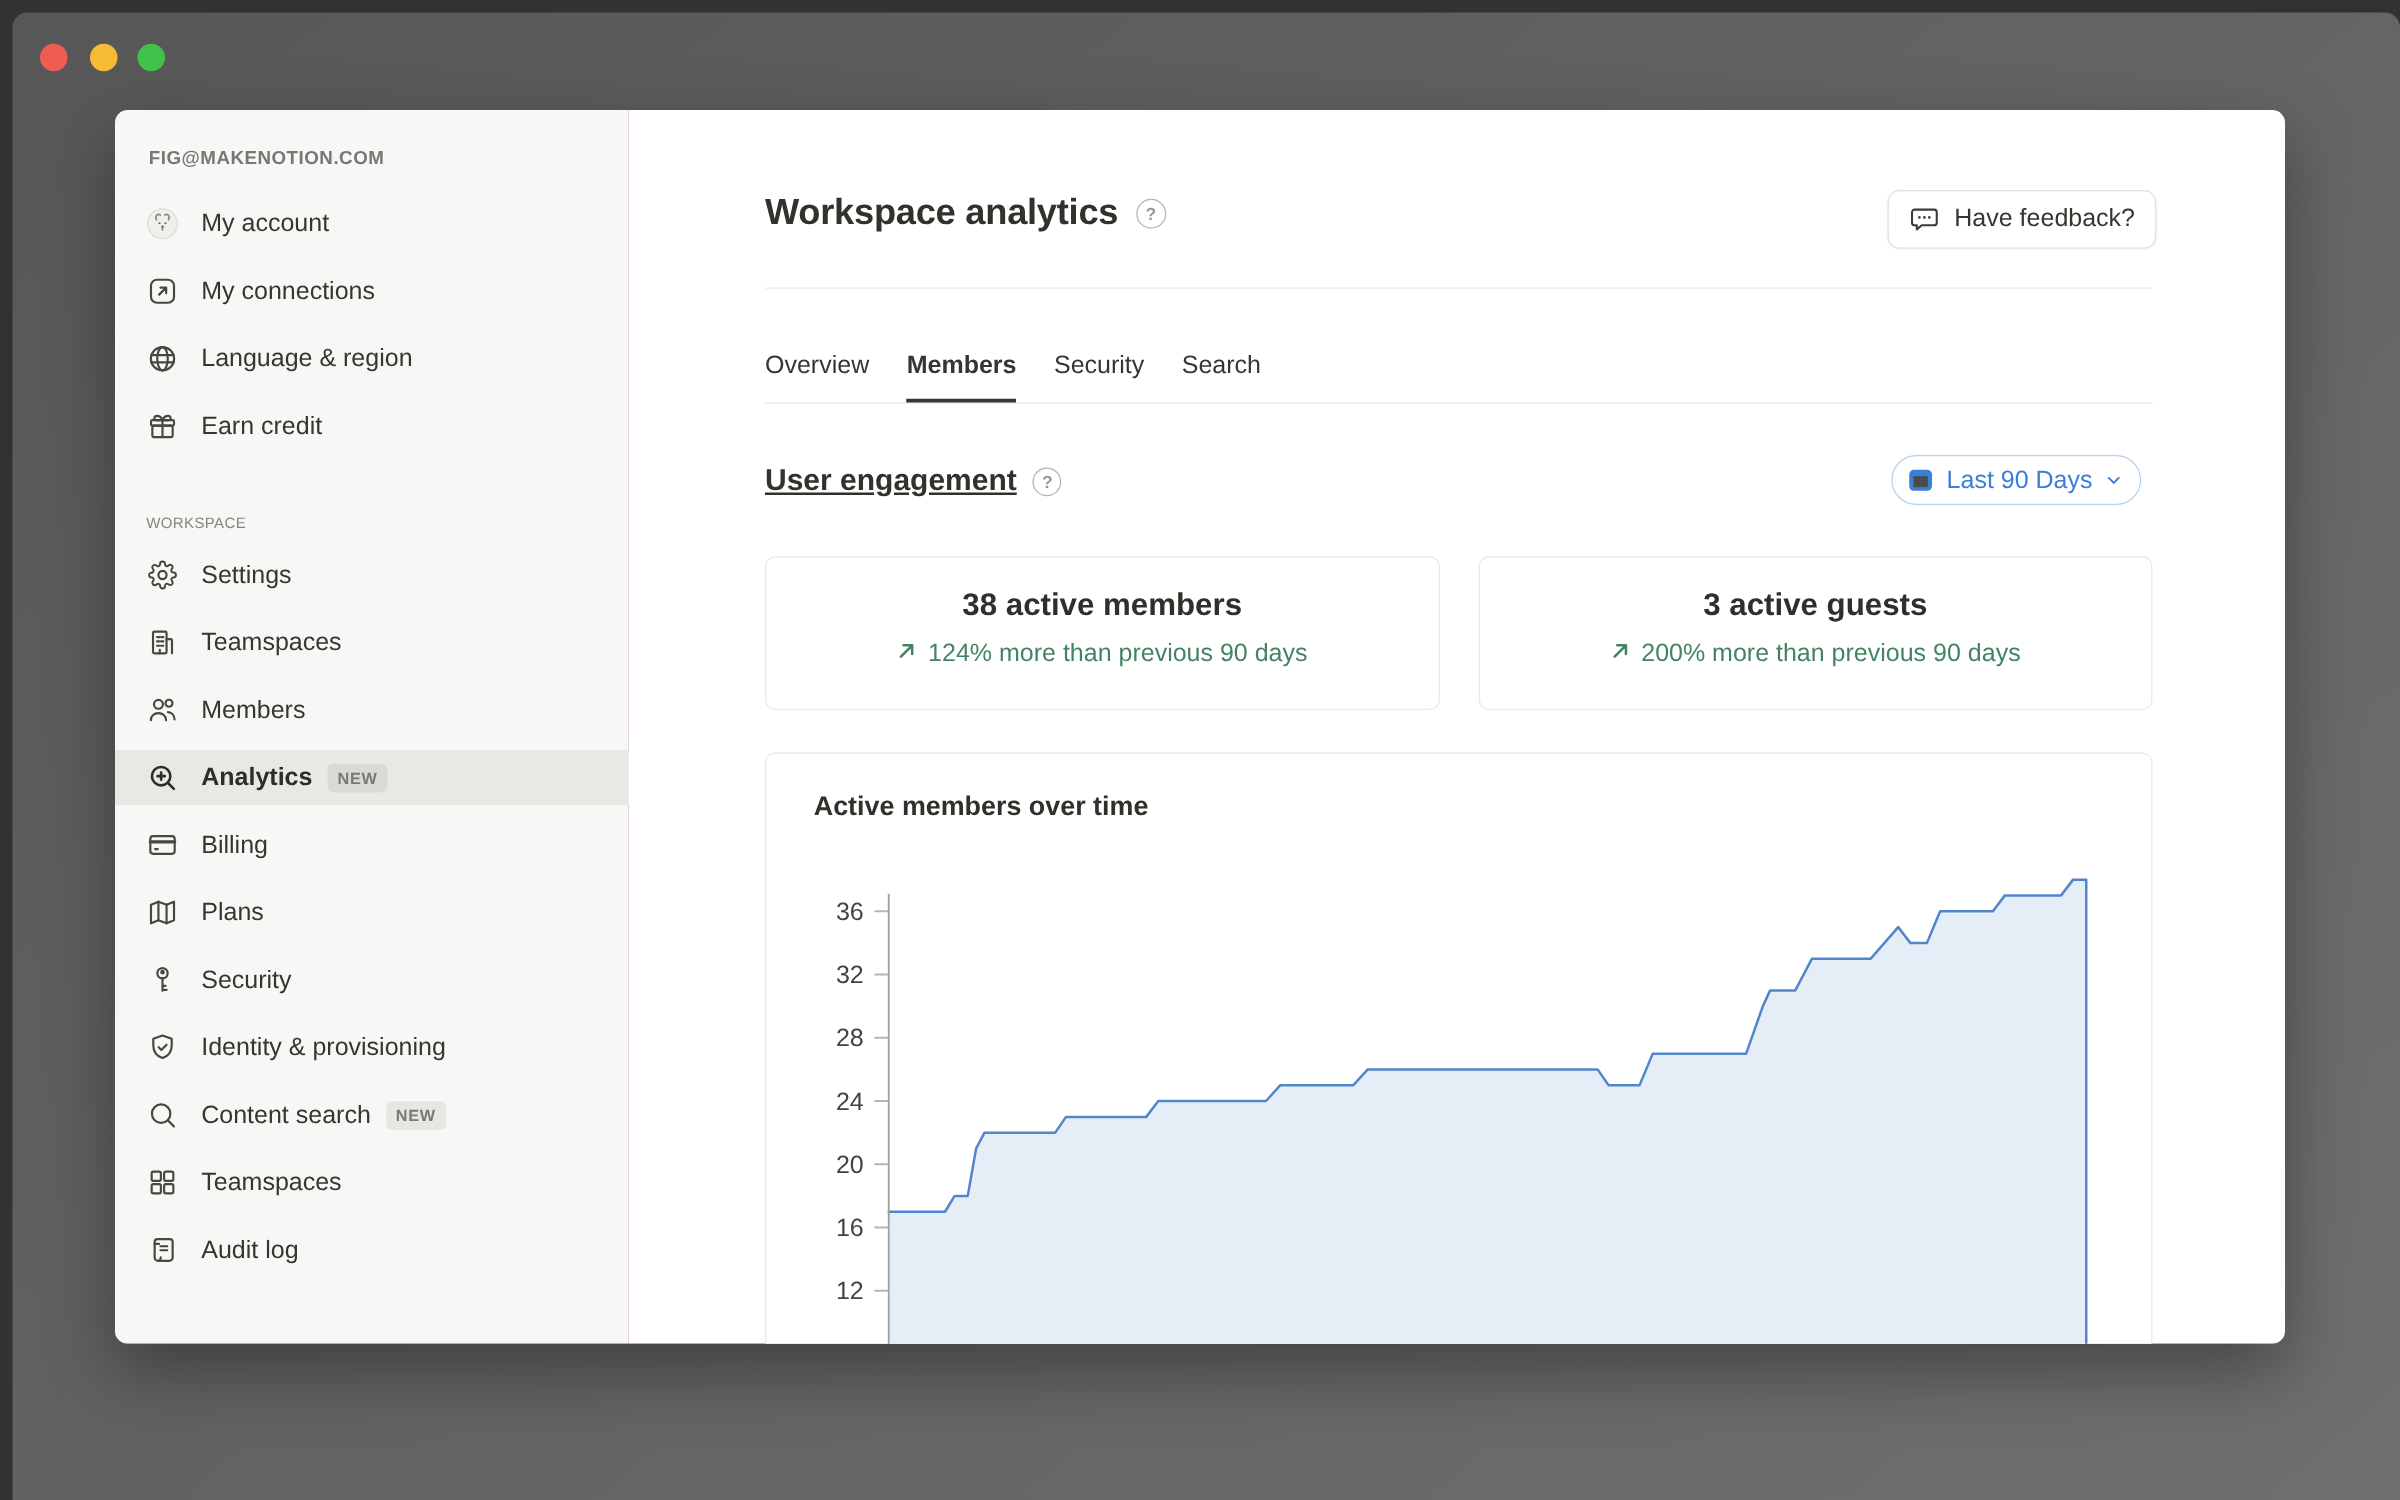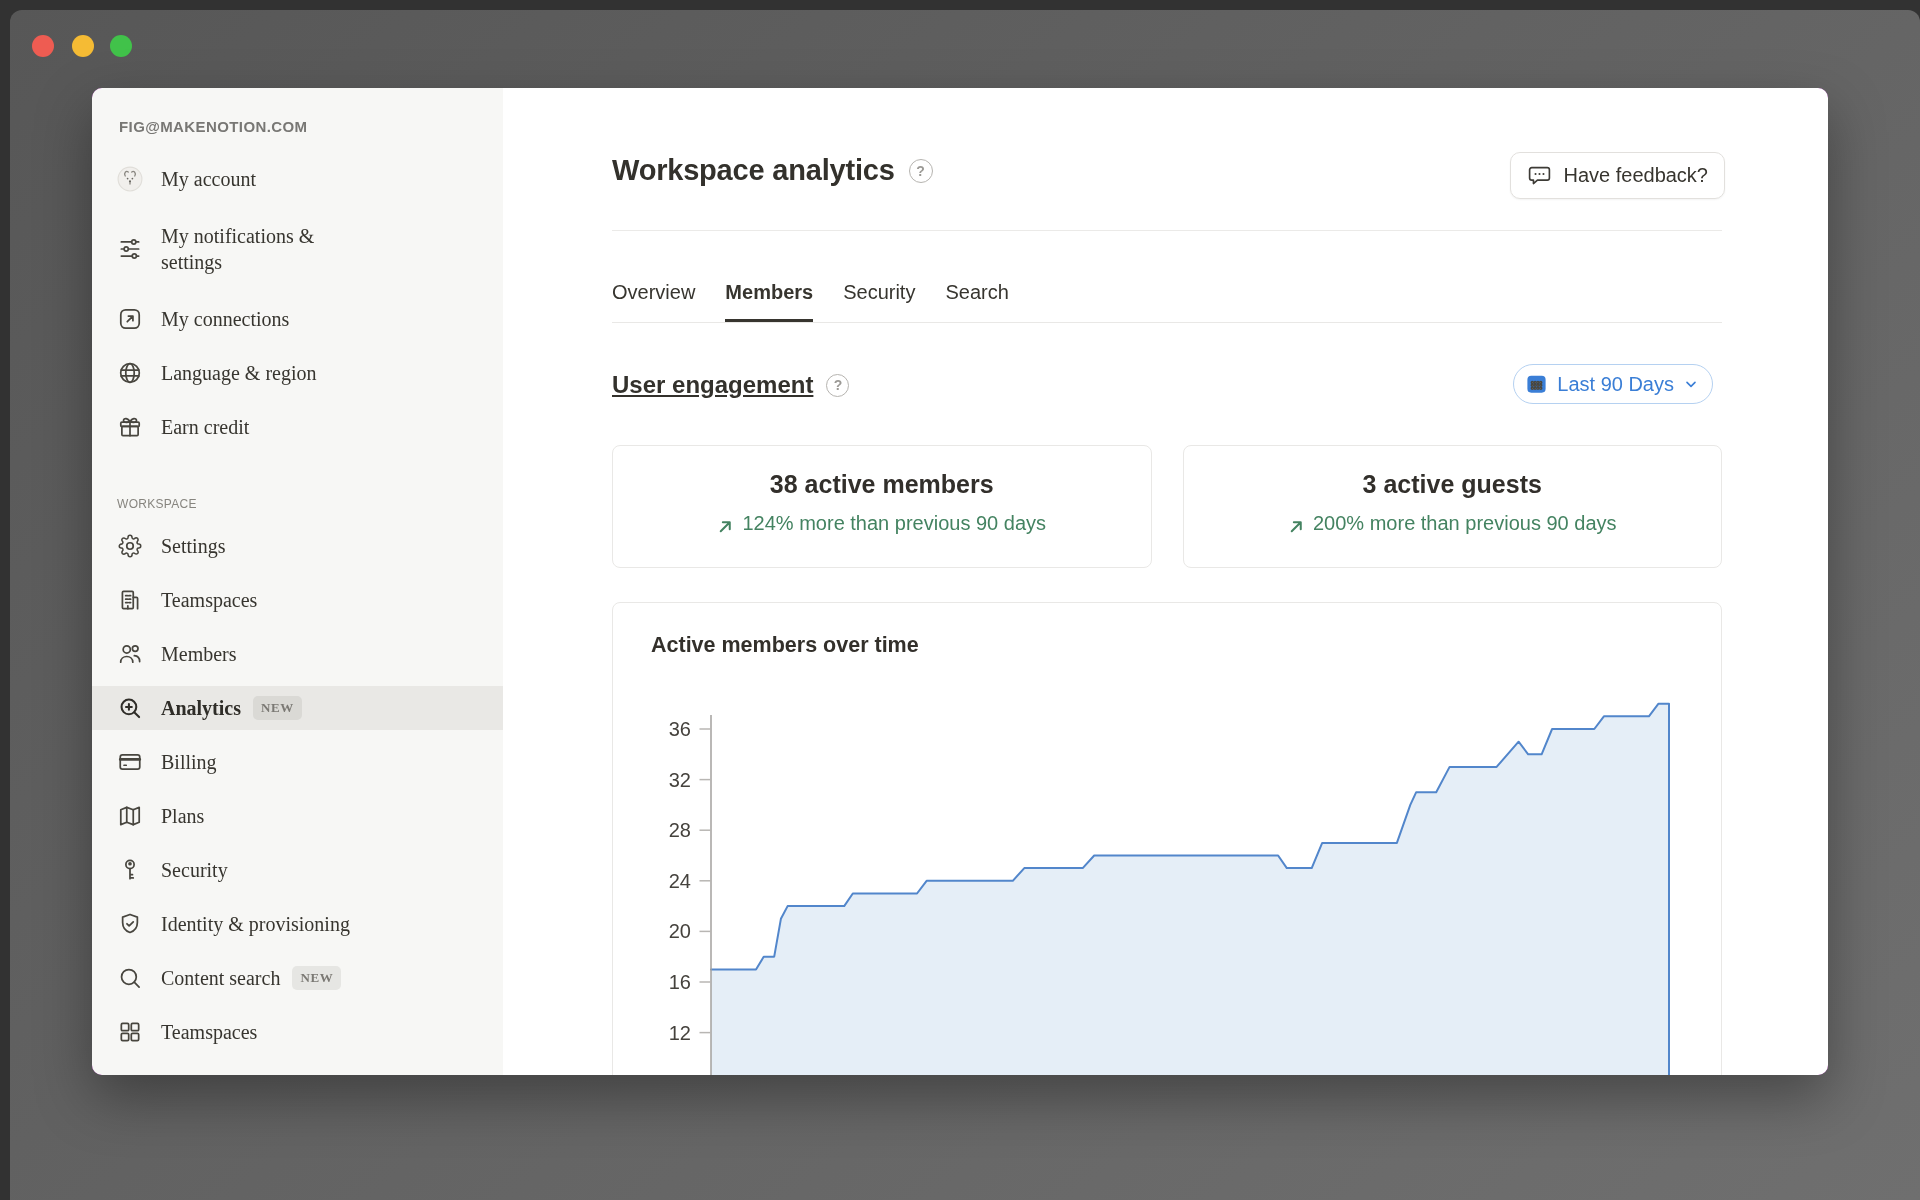--- a/index.html
+++ b/index.html
@@ -15,21 +15,21 @@
   .tl.green{left:100px;background:#41c24a;}
 
   
   .panel{position:absolute;left:92px;top:88px;width:1736px;height:987px;background:#a21caf;
          border-radius:10px;box-shadow:0 22px 55px rgba(0,0,0,.35);overflow:hidden;display:flex;}
 
   
   .sidebar{flex:none;width:411px;background:#f7f7f5;box-sizing:border-box;padding:30px 0 0 25px;}
   .email{font-size:15px;font-weight:600;color:#787774;letter-spacing:.4px;margin:0 0 22px 2px;}
   .navcol{display:flex;flex-direction:column;gap:10px;}
-  .srow{display:flex;align-items:center;height:44px;margin-left:-25px;padding-left:25px;cursor:pointer;font-family:Liberation Serif, serif;}
+  .srow{display:flex;align-items:center;height:44px;margin-left:-25px;padding-left:25px;cursor:pointer;}
   .srow.two{height:76px;}
   .sicon{flex:none;width:26px;height:26px;display:flex;align-items:center;justify-content:center;}
   .sicon svg{width:26px;height:26px;stroke:#48463f;fill:none;stroke-width:1.6;
              stroke-linecap:round;stroke-linejoin:round;}
   .slabel{margin-left:18px;font-size:20px;line-height:1.3;color:#37352f;}
   .srow.two .slabel{width:210px;}
   .srow.selected{background:#e9e8e5;}
   .srow.selected .slabel{font-weight:700;color:#2f2d28;}
   .srow.selected .sicon svg{stroke:#2f2d28;stroke-width:1.9;}
   .badge{margin-left:12px;font-size:13px;font-weight:600;letter-spacing:.6px;color:#7b7974;
@@ -55,21 +55,21 @@
   .tab.active{font-weight:700;box-shadow:inset 0 -3px 0 #37352f;}
   .engage-row{position:absolute;left:109px;top:283px;display:flex;align-items:center;gap:13px;}
   .engage-title{font-size:24px;font-weight:700;color:#33312c;text-decoration:underline;}
   .range-pill{position:absolute;right:115px;top:276px;height:40px;box-sizing:border-box;
         border:1.5px solid #b5d1f1;border-radius:20px;background:#fff;display:flex;align-items:center;
         gap:9px;padding:0 13px 0 11px;font-size:20px;font-weight:500;color:#3a7ed6;cursor:pointer;}
   .stat-cards{position:absolute;left:109px;right:106px;top:357px;display:flex;gap:31px;}
   .stat-card{flex:1;height:123px;border:1px solid #e9e8e6;border-radius:8px;background:#fff;
         text-align:center;box-sizing:border-box;}
   .stat-value{margin-top:24px;font-size:25px;font-weight:700;color:#322f2b;}
-  .stat-delta{margin-top:13px;font-size:20px;color:#448361;display:flex;align-items:flex-end;
+  .stat-delta{margin-top:13px;font-size:20px;color:#448361;display:flex;align-items:flex-start;
         justify-content:center;gap:8px;}
   .stat-delta svg{width:17px;height:17px;stroke:#448361;fill:none;stroke-width:1.9;
         stroke-linecap:round;stroke-linejoin:round;}
   .chart-card{position:absolute;left:109px;right:106px;top:514px;height:515px;
         border:1px solid #e9e8e6;border-radius:8px;background:#fff;overflow:hidden;}
   .chart-title{position:absolute;left:38px;top:30px;font-size:21.5px;font-weight:700;color:#33302b;}
   .chart-svg{position:absolute;left:0;top:0;}
   .chart-svg text{font-family:"Liberation Sans",sans-serif;font-size:20px;fill:#45423d;}
 </style>
 </head>
@@ -98,31 +98,20 @@
                 <circle cx="9.8" cy="11.6" r=".8" fill="#6b6964" stroke="none"></circle>
                 <circle cx="14.2" cy="11.6" r=".8" fill="#6b6964" stroke="none"></circle>
                 <circle cx="12" cy="14.2" r="1" fill="#6b6964" stroke="none"></circle>
                   <path d="M12 15.4 v1.3"></path>
               </g>
               </svg>
           </span>
           <span class="slabel">My account</span>
         </div>
 
-        <div class="srow two">
-          <span class="sicon">
-            <svg viewBox="0 0 24 24">
-                <path d="M4 5.5 h16 M4 12 h16 M4 18.5 h16"></path>
-              <circle cx="15.5" cy="5.5" r="1.9" fill="#f7f7f5"></circle>
-              <circle cx="8.5" cy="12" r="1.9" fill="#f7f7f5"></circle>
-              <circle cx="16" cy="18.5" r="1.9" fill="#f7f7f5"></circle>
-              </svg>
-          </span>
-          <span class="slabel">My notifications &amp; settings</span>
-        </div>
 
         <div class="srow">
           <span class="sicon">
             <svg viewBox="0 0 24 24">
                 <rect x="3.5" y="3.5" width="17" height="17" rx="4.5"></rect>
               <path d="M9.5 14.5 L14.6 9.4 M10.5 9.3 h4.2 v4.2"></path>
               </svg>
           </span>
           <span class="slabel">My connections</span>
         </div>

